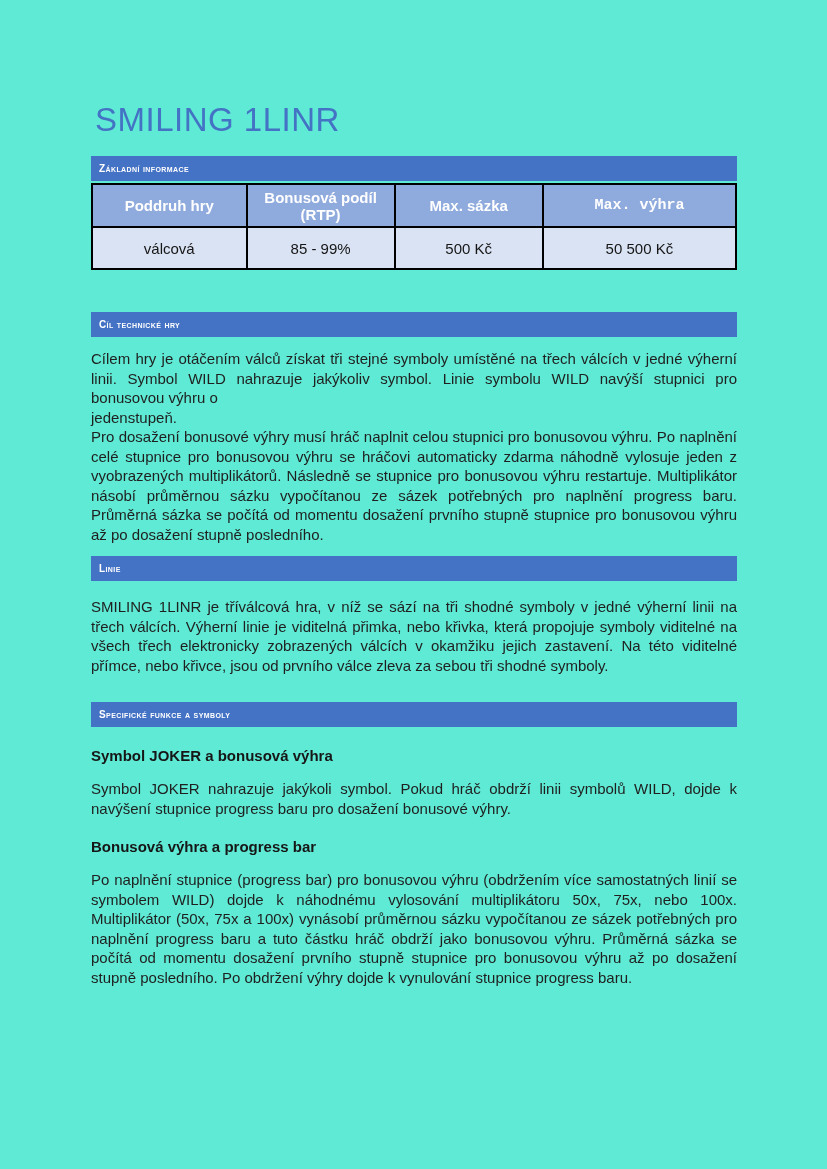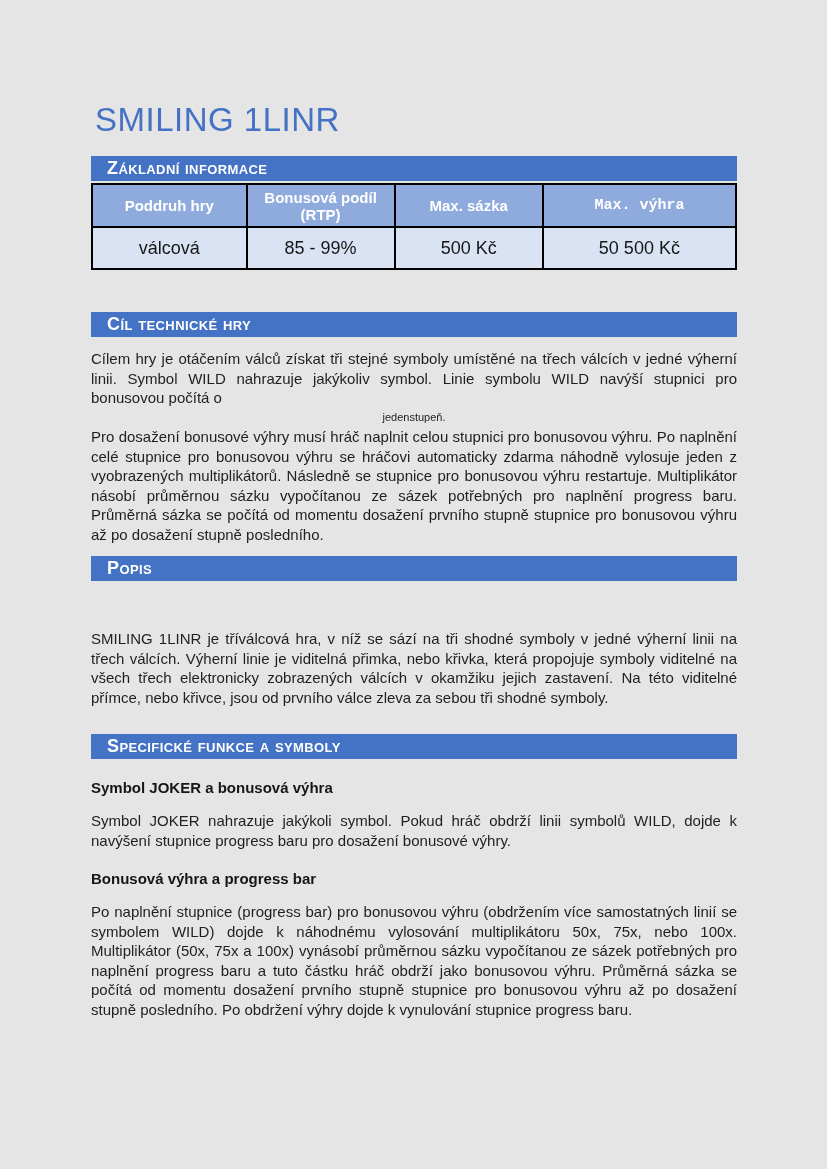--- a/index.html
+++ b/index.html
@@ -6,37 +6,37 @@
     --accent-blue:#4472C4;
     --table-header-blue:#8FAADC;
     --table-row-blue:#DAE3F3;
     --table-border:#000000;
     --body-text:#1f1f1f;
   }
   *{box-sizing:border-box;}
   html,body{margin:0;padding:0;background:#ffffff;}
   body{width:827px;height:1169px;font-family:"Liberation Sans",sans-serif;}
   .page{
-    position:relative;width:827px;height:1169px;background:#e5e5e5;
+    position:relative;width:827px;height:1169px;background:#5eead4;
     padding:0 90px 0 91px;overflow:hidden;
   }
   .title{
     margin:101px 0 0 4px;
     font-size:33px;font-weight:400;letter-spacing:0.5px;
     color:var(--accent-blue);
     line-height:38px;
   }
   .section-bar{
     background:var(--accent-blue);
     color:#ffffff;
     font-weight:700;
     font-variant:small-caps;
-    font-size:18px;
+    font-size:10px;
     line-height:17px;
-    padding:4px 8px 4px 16px;
+    padding:4px 8px 4px 8px;
     letter-spacing:0.4px;
   }
   .bar-basic{margin-top:17px;}
   .bar-goal{margin-top:42px;}
   .bar-popis{margin-top:12px;}
   .bar-features{margin-top:27px;}
   .info-table{
     width:100%;
     border-collapse:collapse;
     margin-top:2px;
@@ -51,37 +51,37 @@
   }
   .info-table th{
     background:var(--table-header-blue);
     color:#ffffff;
     font-size:15px;font-weight:700;
     height:43px;
   }
   .info-table td{
     background:var(--table-row-blue);
     color:#161616;
-    font-size:18px;font-weight:400;
+    font-size:15px;font-weight:400;
     height:42px;
   }
   .c0{width:24%;} .c1{width:23%;} .c2{width:23%;} .c3{width:30%;font-family:Liberation Mono, monospace;}
   .body-text{
     margin:0;
     font-size:15px;
     line-height:19.5px;
     color:var(--body-text);
     text-align:justify;
     text-justify:inter-word;
   }
   .goal-p1{margin-top:12px;}
-  .popis-p{margin-top:48px;}
+  .popis-p{margin-top:16px;}
   .spread-line{
-    display:flex;justify-content:center;
-    font-size:11px;line-height:19.5px;color:var(--body-text);
+    display:flex;justify-content:flex-start;
+    font-size:15px;line-height:19.5px;color:var(--body-text);
   }
   .subheading{
     margin:19px 0 0 0;
     font-size:15px;font-weight:700;color:#161616;line-height:19.5px;
   }
   .sub-para{margin-top:13.5px;}
 </style>
 </head>
 <body>
 
@@ -109,29 +109,29 @@
         <td>500 Kč</td>
         <td>50 500 Kč</td>
       </tr>
     </tbody>
   </table>
 
   <div class="section-bar bar-goal">
     <span>Cíl technické hry</span>
   </div>
 
-  <p class="body-text goal-p1">Cílem hry je otáčením válců získat tři stejné symboly umístěné na třech válcích v jedné výherní linii. Symbol WILD nahrazuje jakýkoliv symbol. Linie symbolu WILD navýší stupnici pro bonusovou počítá o</p>
+  <p class="body-text goal-p1">Cílem hry je otáčením válců získat tři stejné symboly umístěné na třech válcích v jedné výherní linii. Symbol WILD nahrazuje jakýkoliv symbol. Linie symbolu WILD navýší stupnici pro bonusovou výhru o</p>
   <div class="spread-line">
     <span>jeden</span>
     <span>stupeň.</span>
   </div>
   <p class="body-text">Pro dosažení bonusové výhry musí hráč naplnit celou stupnici pro bonusovou výhru. Po naplnění celé stupnice pro bonusovou výhru se hráčovi automaticky zdarma náhodně vylosuje jeden z vyobrazených multiplikátorů. Následně se stupnice pro bonusovou výhru restartuje. Multiplikátor násobí průměrnou sázku vypočítanou ze sázek potřebných pro naplnění progress baru. Průměrná sázka se počítá od momentu dosažení prvního stupně stupnice pro bonusovou výhru až po dosažení stupně posledního.</p>
 
   <div class="section-bar bar-popis">
-    <span>Popis</span>
+    <span>Linie</span>
   </div>
 
   <p class="body-text popis-p">SMILING 1LINR je tříválcová hra, v níž se sází na tři shodné symboly v jedné výherní linii na třech válcích. Výherní linie je viditelná přimka, nebo křivka, která propojuje symboly viditelné na všech třech elektronicky zobrazených válcích v okamžiku jejich zastavení. Na této viditelné přímce, nebo křivce, jsou od prvního válce zleva za sebou tři shodné symboly.</p>
 
   <div class="section-bar bar-features">
     <span>Specifické funkce a symboly</span>
   </div>
 
   <h3 class="subheading">Symbol JOKER a bonusová výhra</h3>
   <p class="body-text sub-para">Symbol JOKER nahrazuje jakýkoli symbol. Pokud hráč obdrží linii symbolů WILD, dojde k navýšení stupnice progress baru pro dosažení bonusové výhry.</p>

